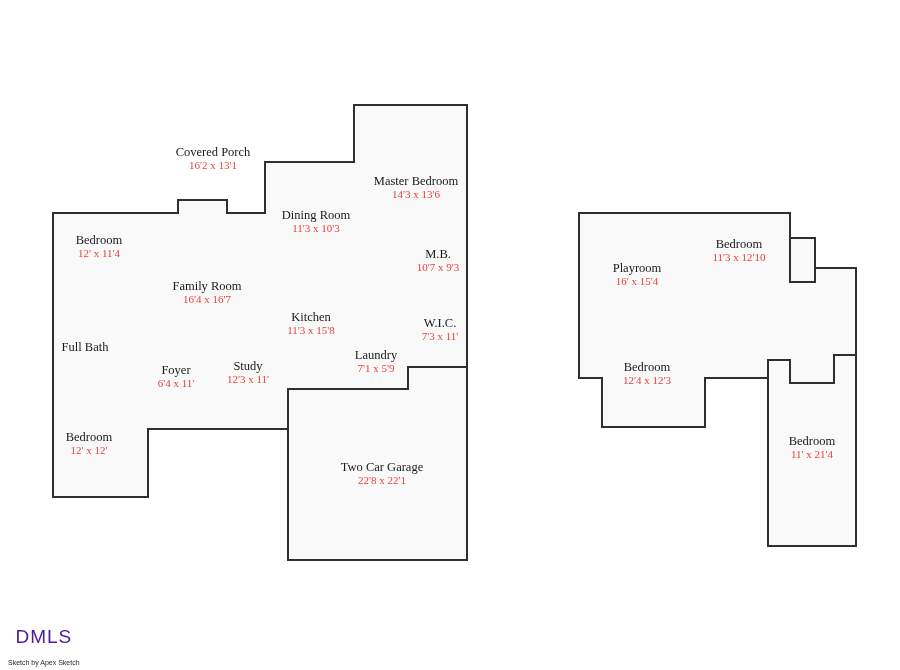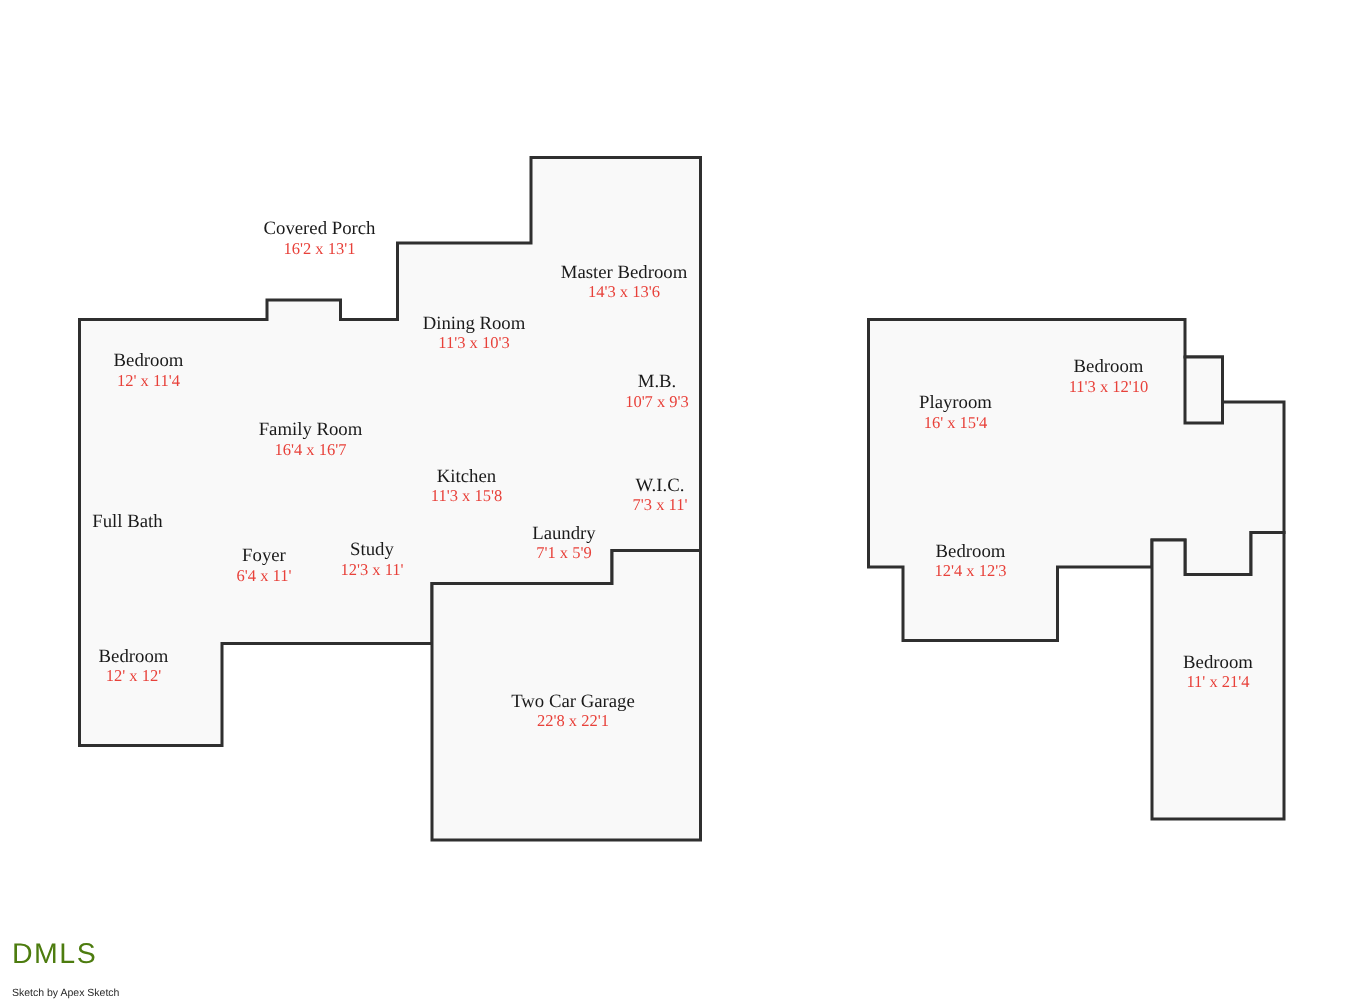--- a/index.html
+++ b/index.html
@@ -27,22 +27,23 @@
     fill:#e8413a;
     text-anchor:middle;
   }
   .branding{
     position:absolute;left:8px;top:626px;
   }
   .logo{
     font-family:"Liberation Sans", sans-serif;
     font-size:19px;
     font-weight:400;
-    color:#4d7c0f;
+    color:#4c1d95;
     letter-spacing:1px;
+    text-align:center;
   }
   .credit{
     font-family:"Liberation Sans", sans-serif;
     font-size:7px;
     color:#2a2a2a;
     margin-top:11px;
   }
 </style>
 </head>
 <body>

